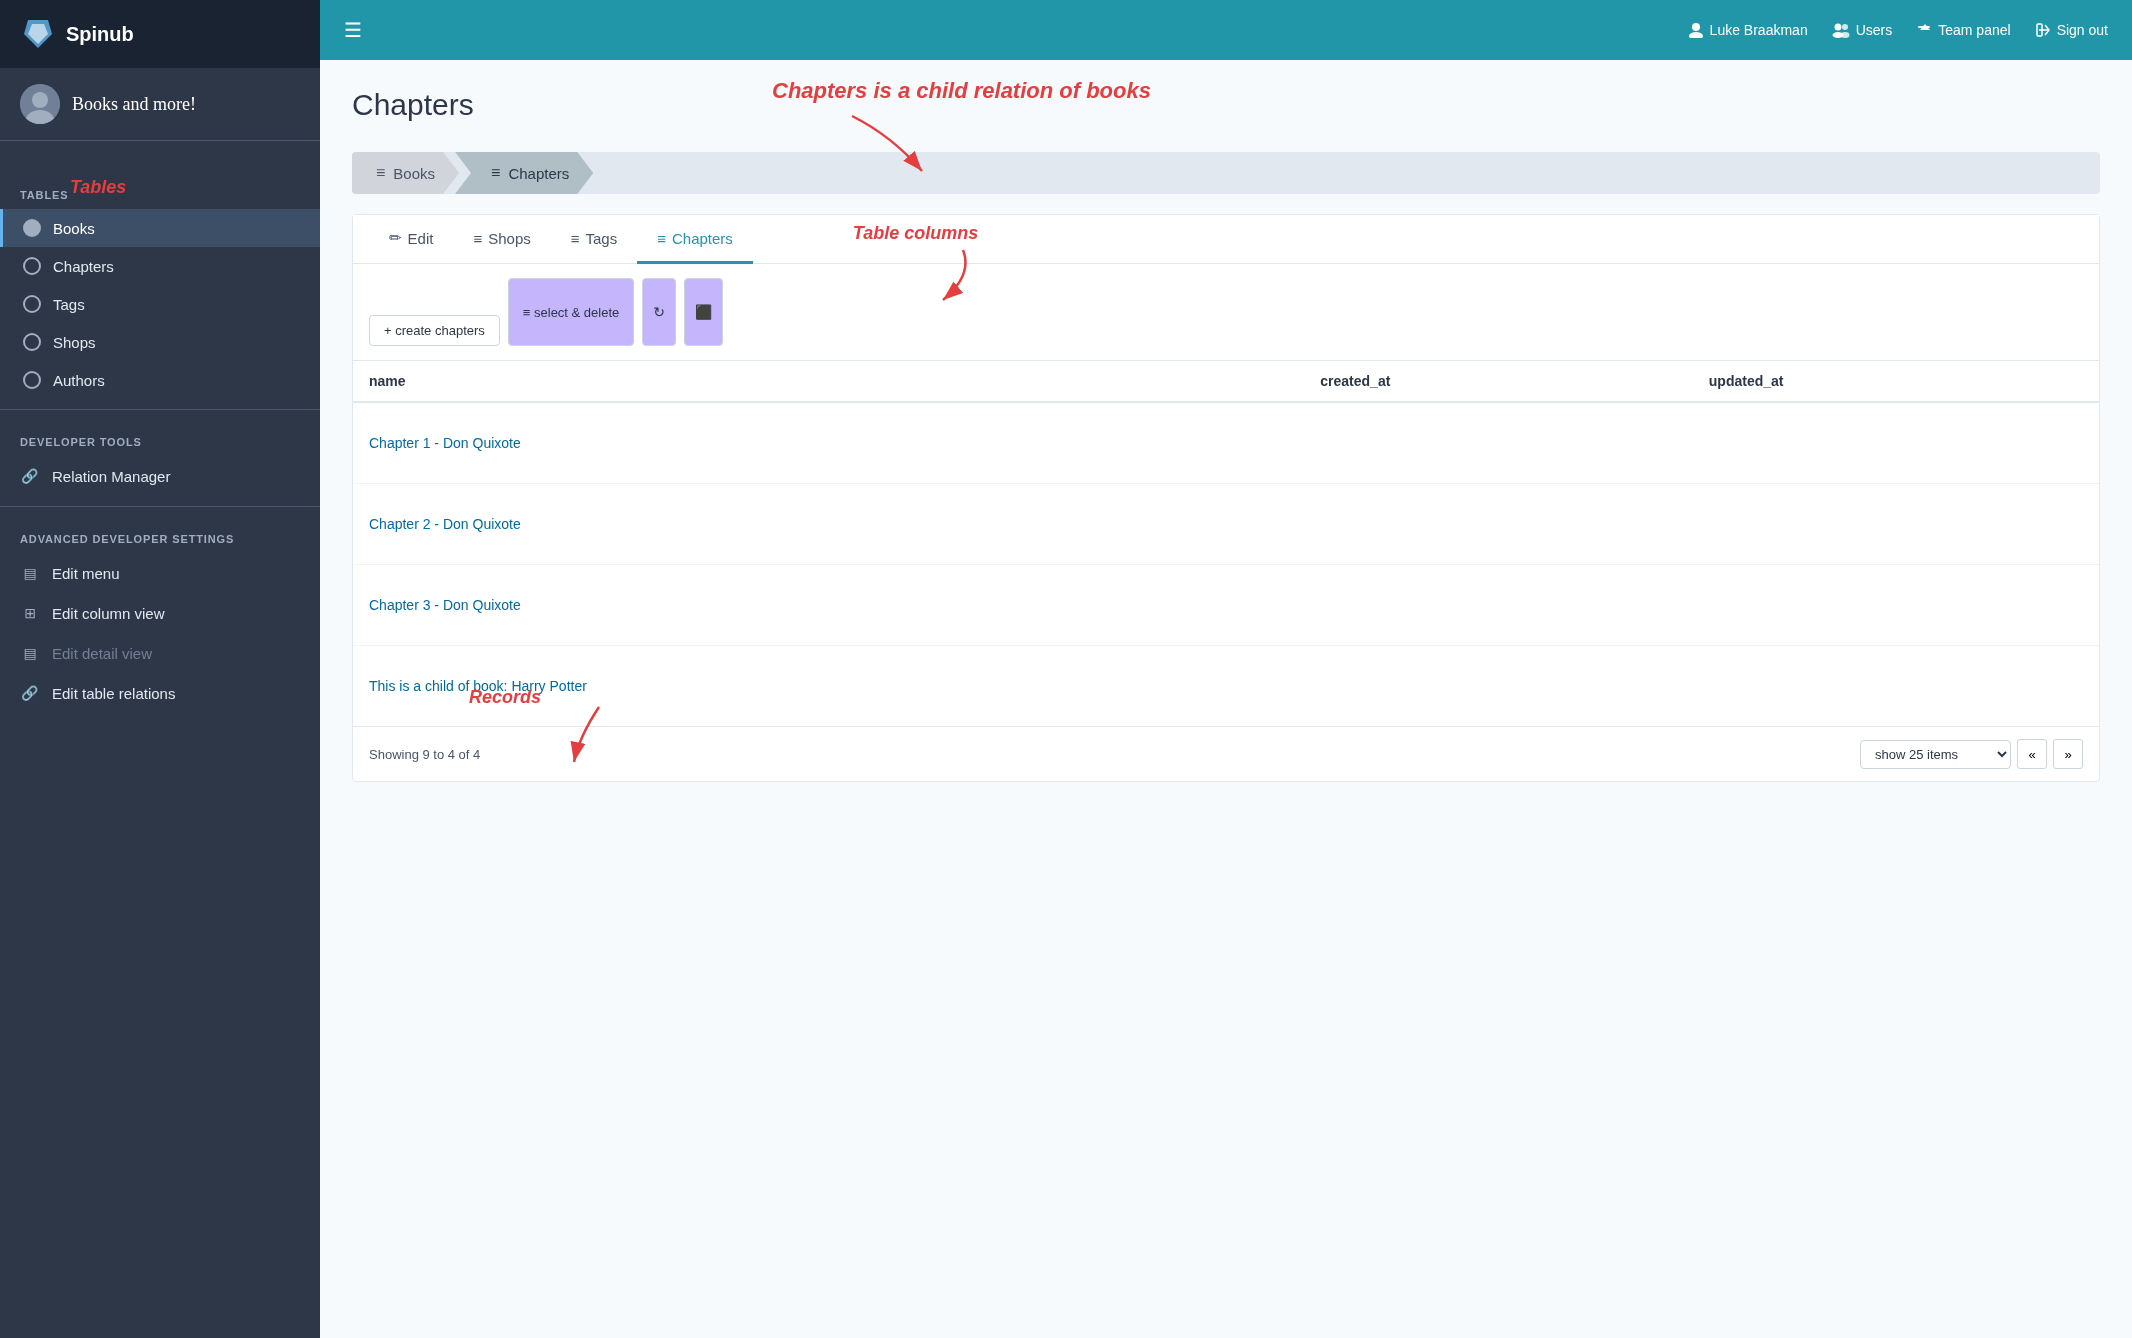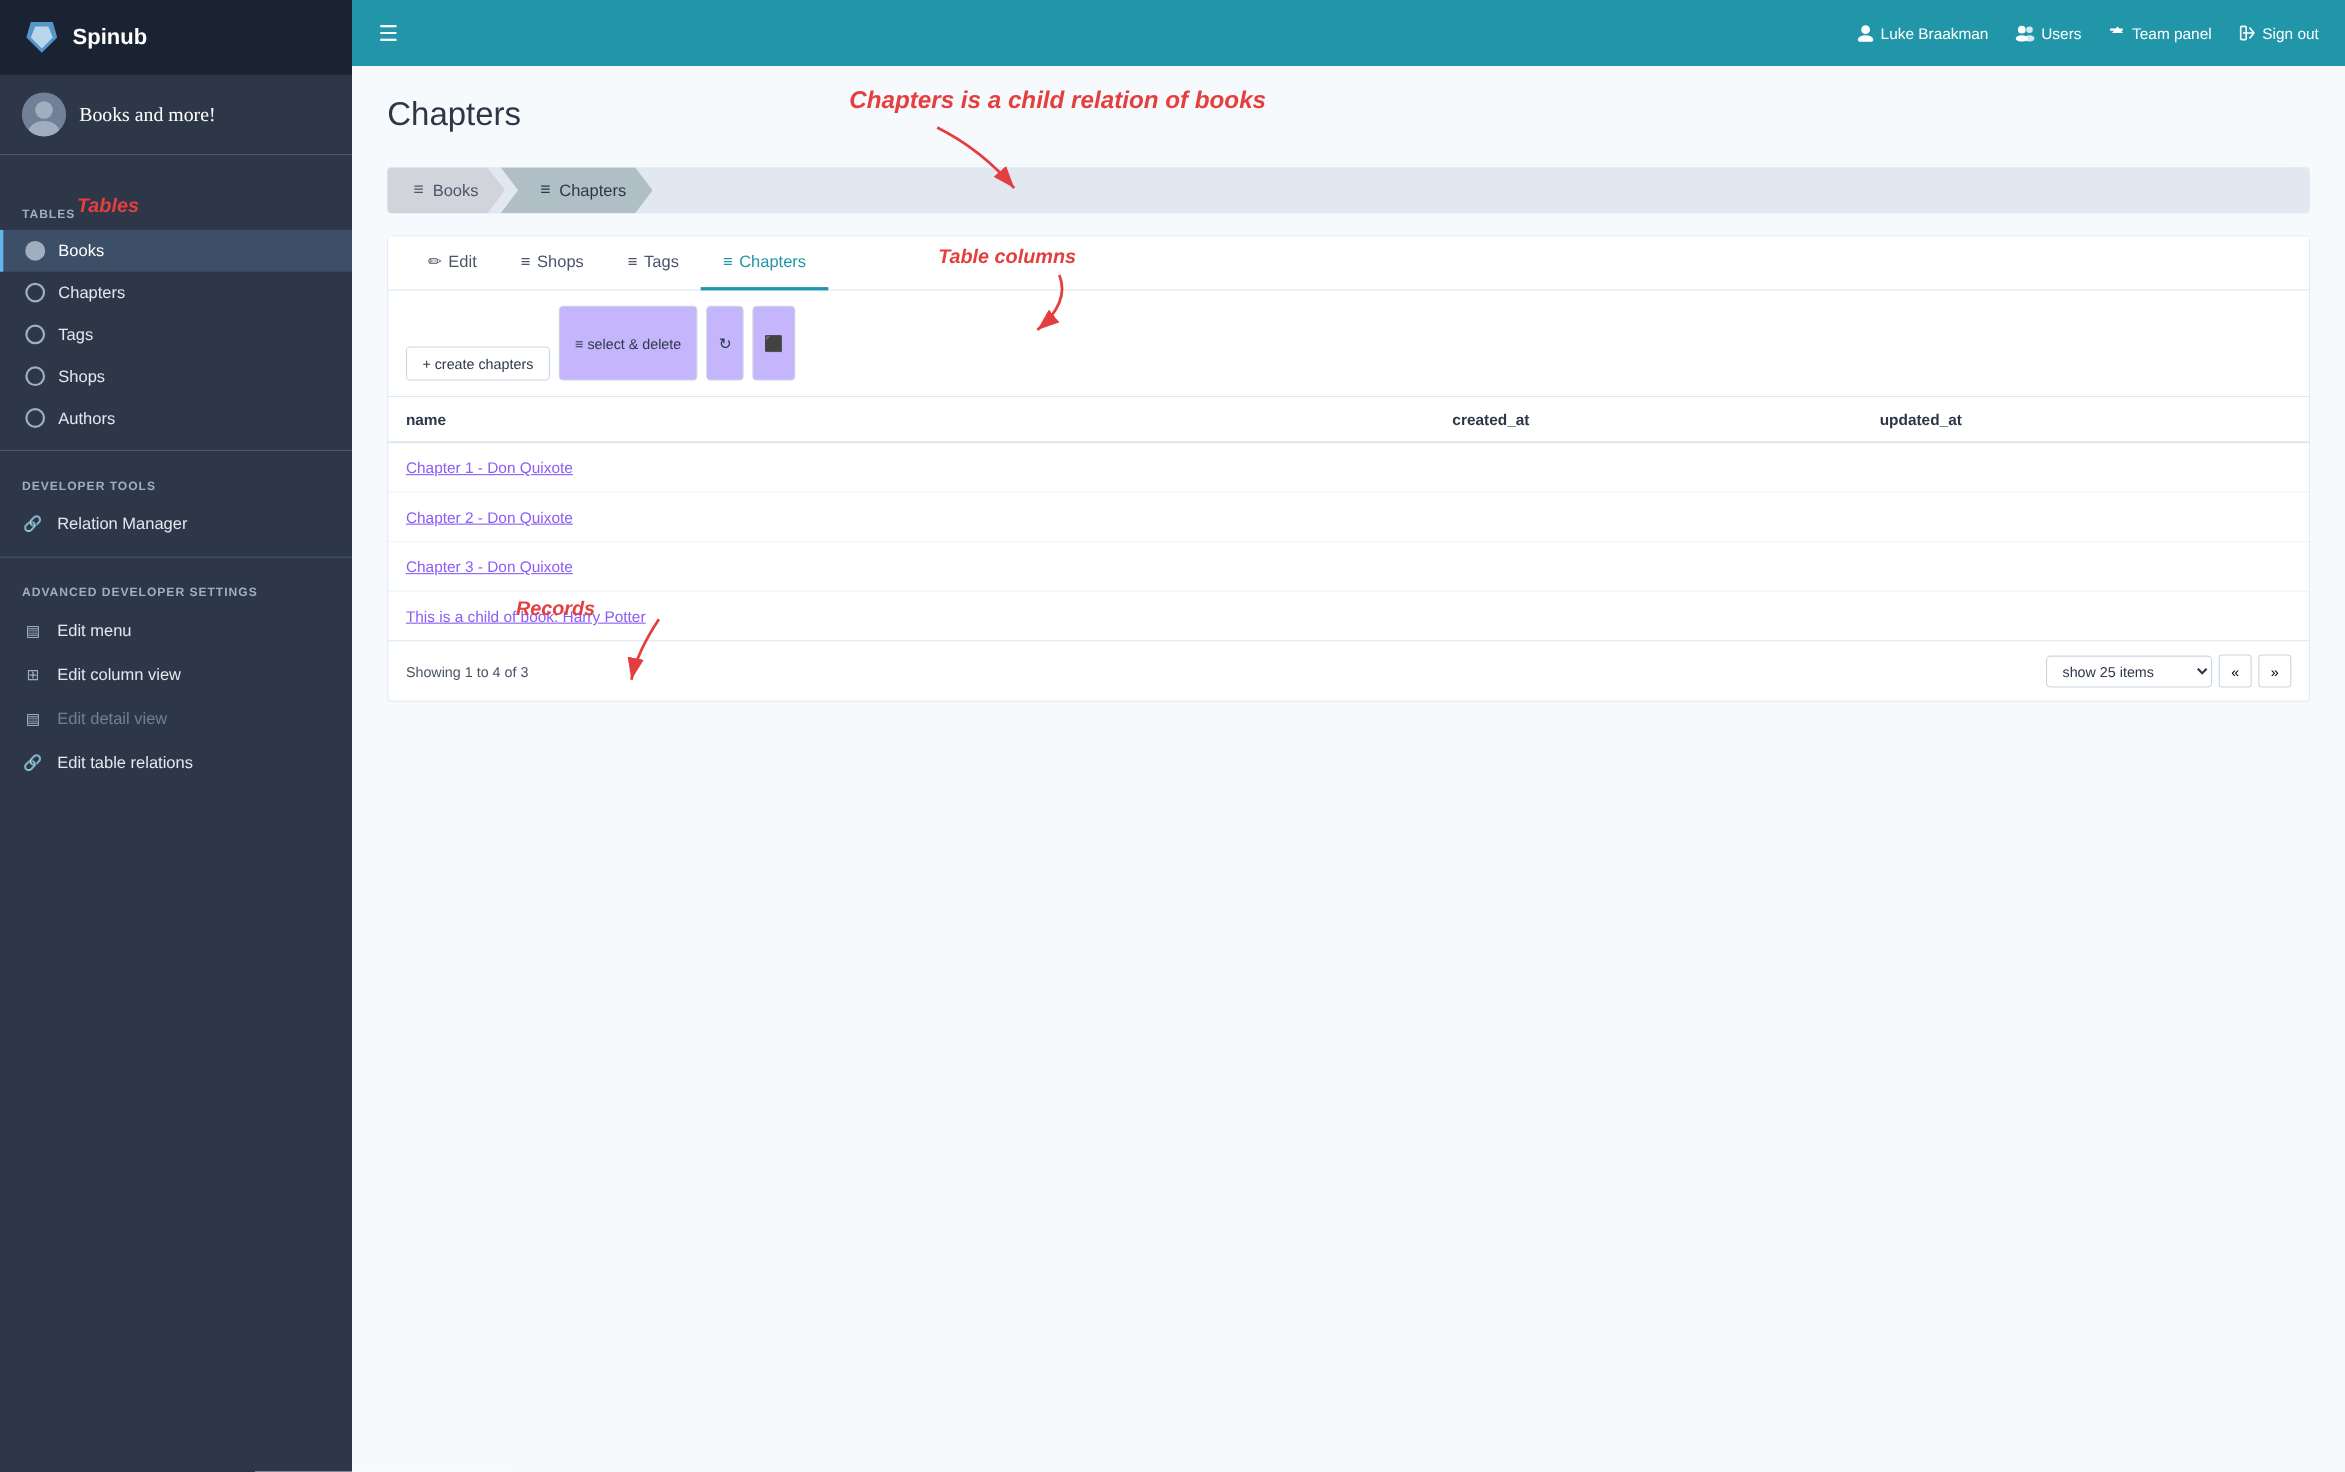--- a/index.html
+++ b/index.html
@@ -273,25 +273,24 @@
     }
     .data-table th {
       text-align: left;
       padding: 12px 16px;
       font-size: 14px;
       font-weight: 600;
       color: #2d3748;
       border-bottom: 2px solid #e2e8f0;
     }
     .data-table td {
-      padding: 14px 16px;
+      padding: 32px 16px;
       font-size: 14px;
-      color: #8b5cf6;
+      color: #0369a1;
       border-bottom: 1px solid #f0f4f8;
-      text-decoration: underline;
     }
     .data-table tr:last-child td { border-bottom: none; }
 
     
     .table-footer {
       display: flex;
       align-items: center;
       justify-content: space-between;
       padding: 12px 16px;
       border-top: 1px solid #e2e8f0;
@@ -545,21 +544,21 @@
             <tr class="table-row">
               <td>This is a child of book: Harry Potter</td>
               <td></td>
               <td></td>
             </tr>
           </tbody>
         </table>
 
         <div class="table-footer">
           <div style="position:relative;">
-            <span>Showing 1 to 4 of 3</span>
+            <span>Showing 9 to 4 of 4</span>
             
             <span class="red-annotation" style="position:absolute;left:100px;top:-60px;font-size:18px;white-space:nowrap;">Records</span>
             <svg width="120" height="70" style="position:absolute;left:200px;top:-45px;">
               <defs>
                 <marker id="arrowhead3" markerWidth="8" markerHeight="6" refX="8" refY="3" orient="auto">
                   <polygon points="0 0, 8 3, 0 6" fill="#e53e3e"></polygon>
                 </marker>
               </defs>
               <path d="M 30 5 Q 10 35 5 60" stroke="#e53e3e" stroke-width="2.5" fill="none" marker-end="url(#arrowhead3)"></path>
             </svg>

